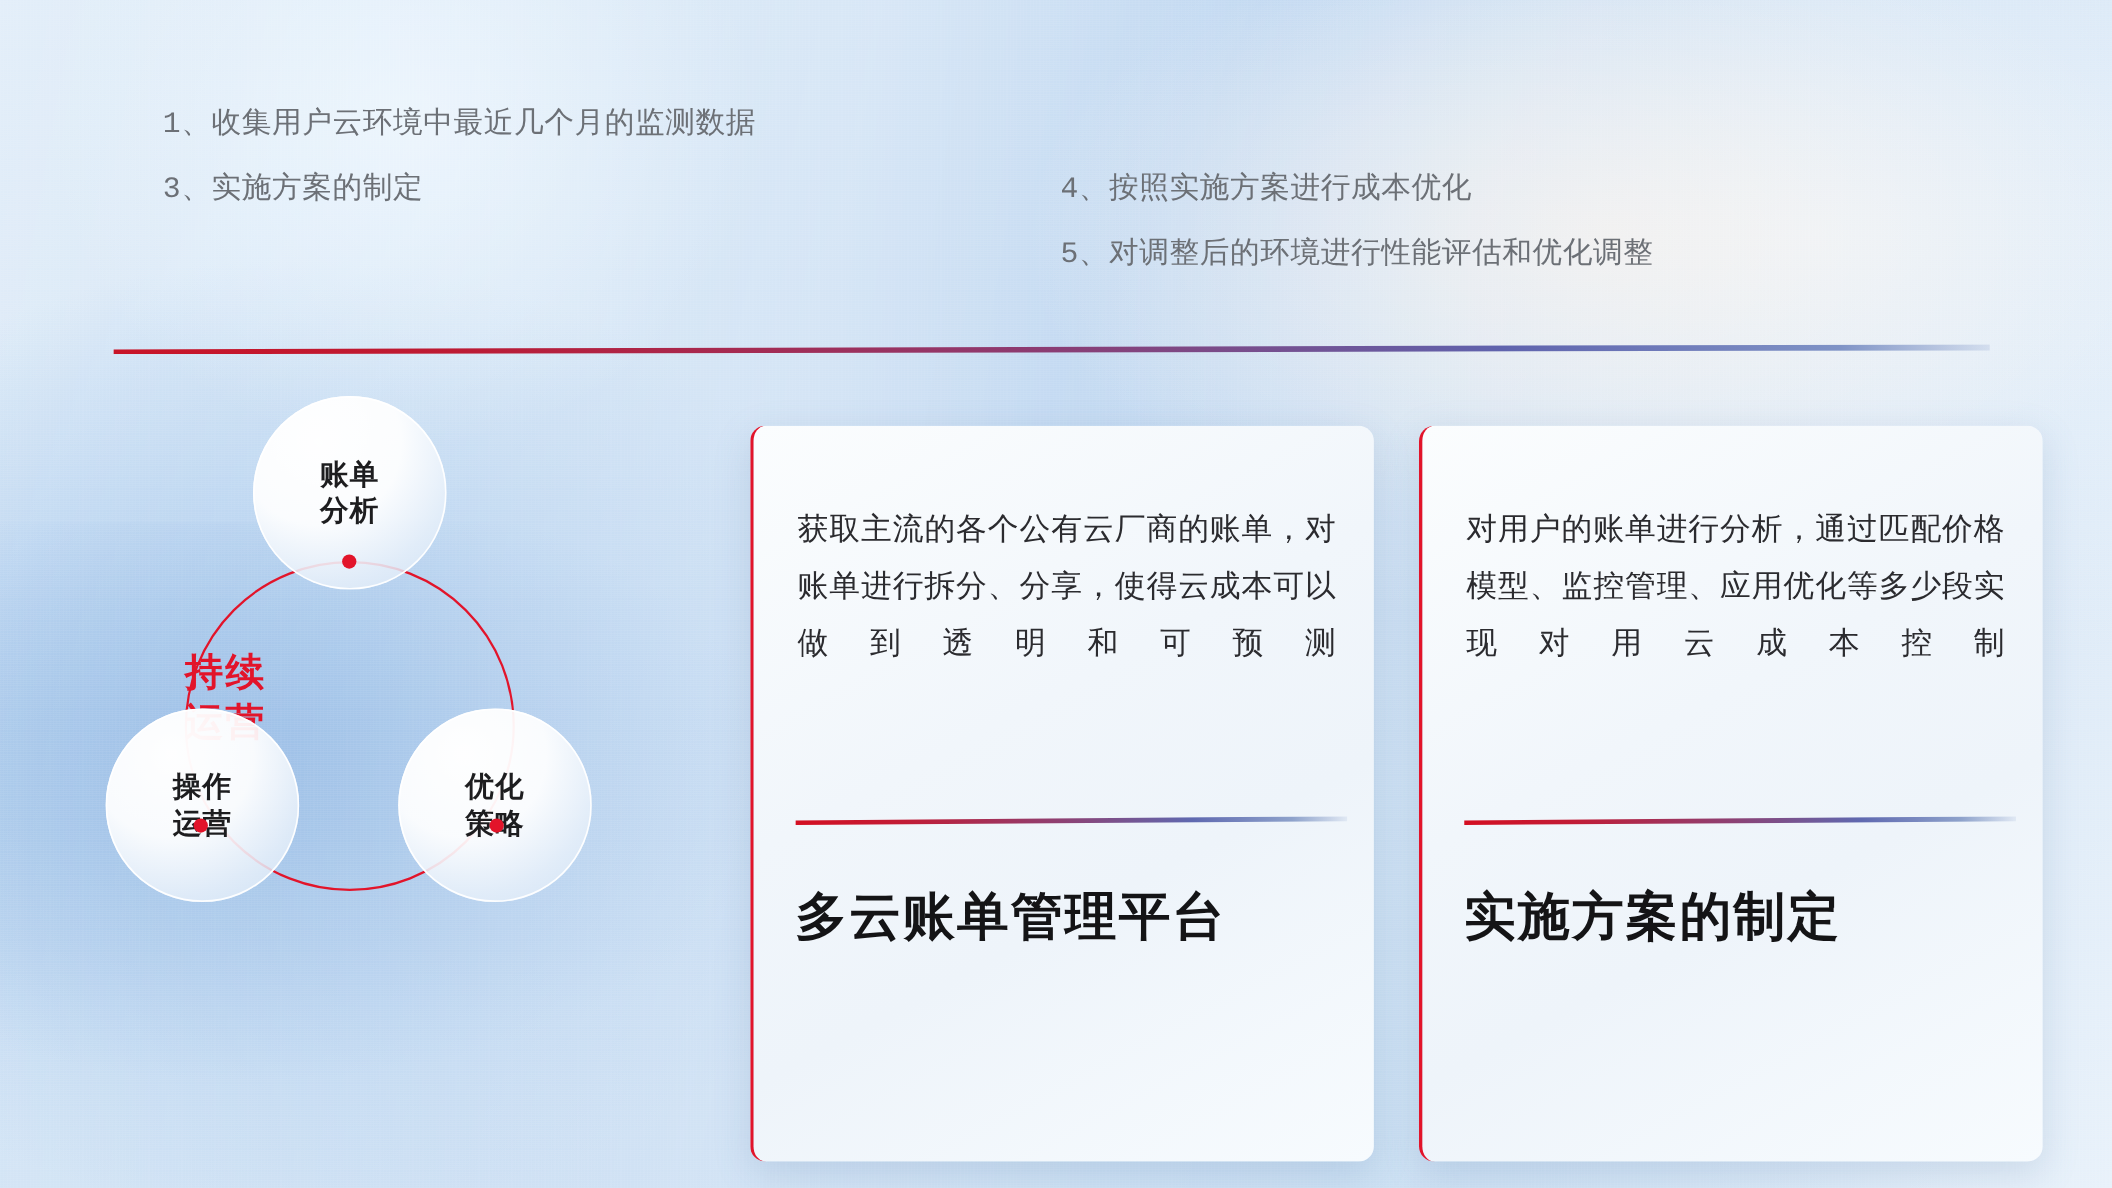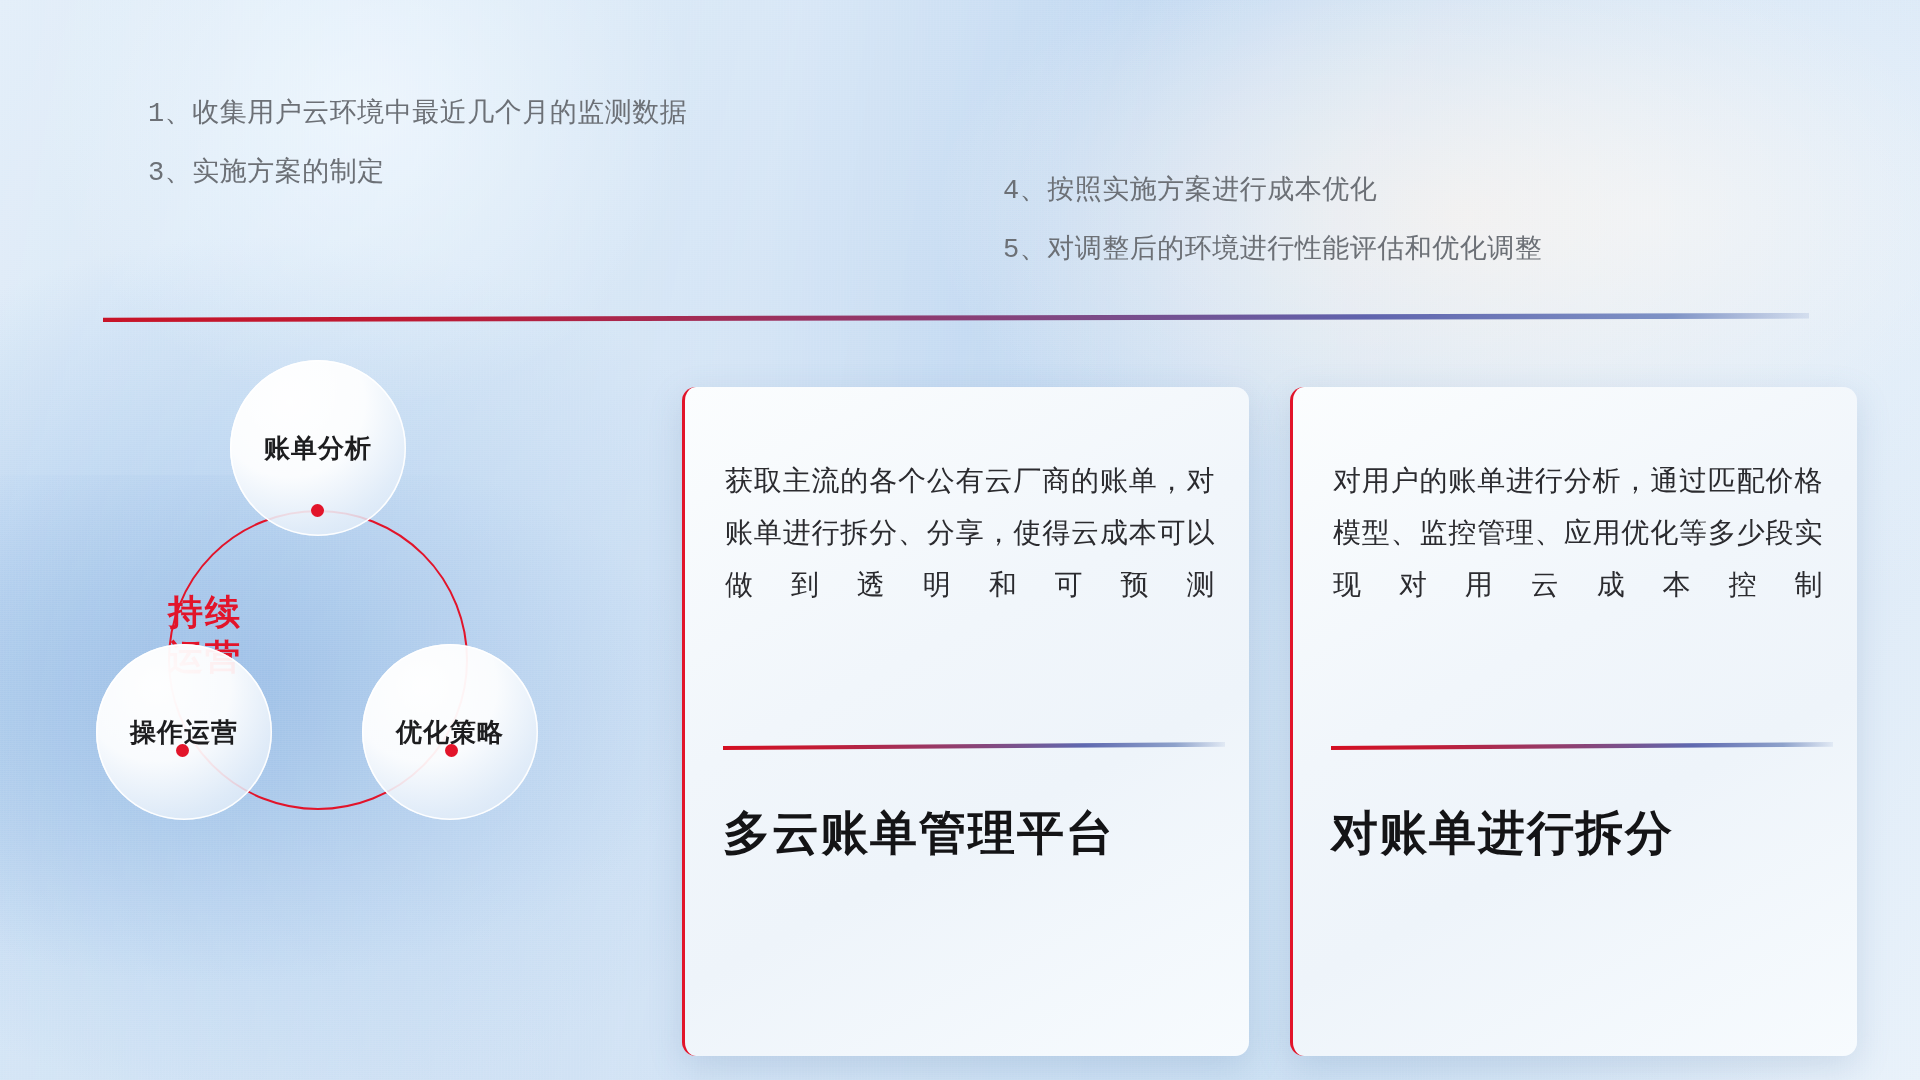--- a/index.html
+++ b/index.html
@@ -63,21 +63,21 @@
     font-size: 27px;
     line-height: 1;
     color: #6c7076;
     letter-spacing: .5px;
     white-space: nowrap;
   }
   .bullets .row { margin-bottom: 32px; font-family: Liberation Mono, monospace; }
   .bullets .row:last-child { margin-bottom: 0; }
 
   #bullets-left  { left: 148px; top: 101px; }
-  #bullets-right { left: 1003px; top: 160px; margin-top: 18px; }
+  #bullets-right { left: 964px; top: 160px; }
 
   
   #top-rule {
     position: absolute;
     left: 103px; top: 313px;
     width: 1706px; height: 9px;
     background: linear-gradient(90deg, #c81428 0%, #bd1a33 18%, #8e3a6f 48%, #5f63ad 74%, #7f93c6 92%, rgba(150,170,210,0.25) 100%);
     clip-path: polygon(0 52%, 100% 0, 100% 62%, 0 100%);
   }
 
@@ -87,21 +87,21 @@
     left: 96px; top: 360px;
     width: 540px; height: 570px;
   }
   .bubble {
     position: absolute;
     border-radius: 50%;
     background:
       radial-gradient(circle at 34% 24%, rgba(255,255,255,0.99) 0%, rgba(255,255,255,0.93) 42%, rgba(231,240,250,0.86) 72%, rgba(214,229,246,0.74) 100%);
     box-shadow: inset 0 0 0 1.5px rgba(255,255,255,0.92);
     display: flex;
-    flex-direction: row;
+    flex-direction: column;
     align-items: center;
     justify-content: center;
   }
   .bubble span {
     font-size: 26px;
     font-weight: 700;
     color: #1d1d1f;
     line-height: 1.26;
     letter-spacing: 1px;
   }
@@ -240,16 +240,16 @@
 
   <div class="card" id="card-1">
     <div class="card-body">获取主流的各个公有云厂商的账单，对账单进行拆分、分享，使得云成本可以做到透明和可预测</div>
     <div class="card-divider"></div>
     <div class="card-title">多云账单管理平台</div>
   </div>
 
   <div class="card" id="card-2">
     <div class="card-body">对用户的账单进行分析，通过匹配价格模型、监控管理、应用优化等多少段实现对用云成本控制</div>
     <div class="card-divider"></div>
-    <div class="card-title">对账单进行拆分</div>
+    <div class="card-title">实施方案的制定</div>
   </div>
 
 </div>
 
 </body></html>

